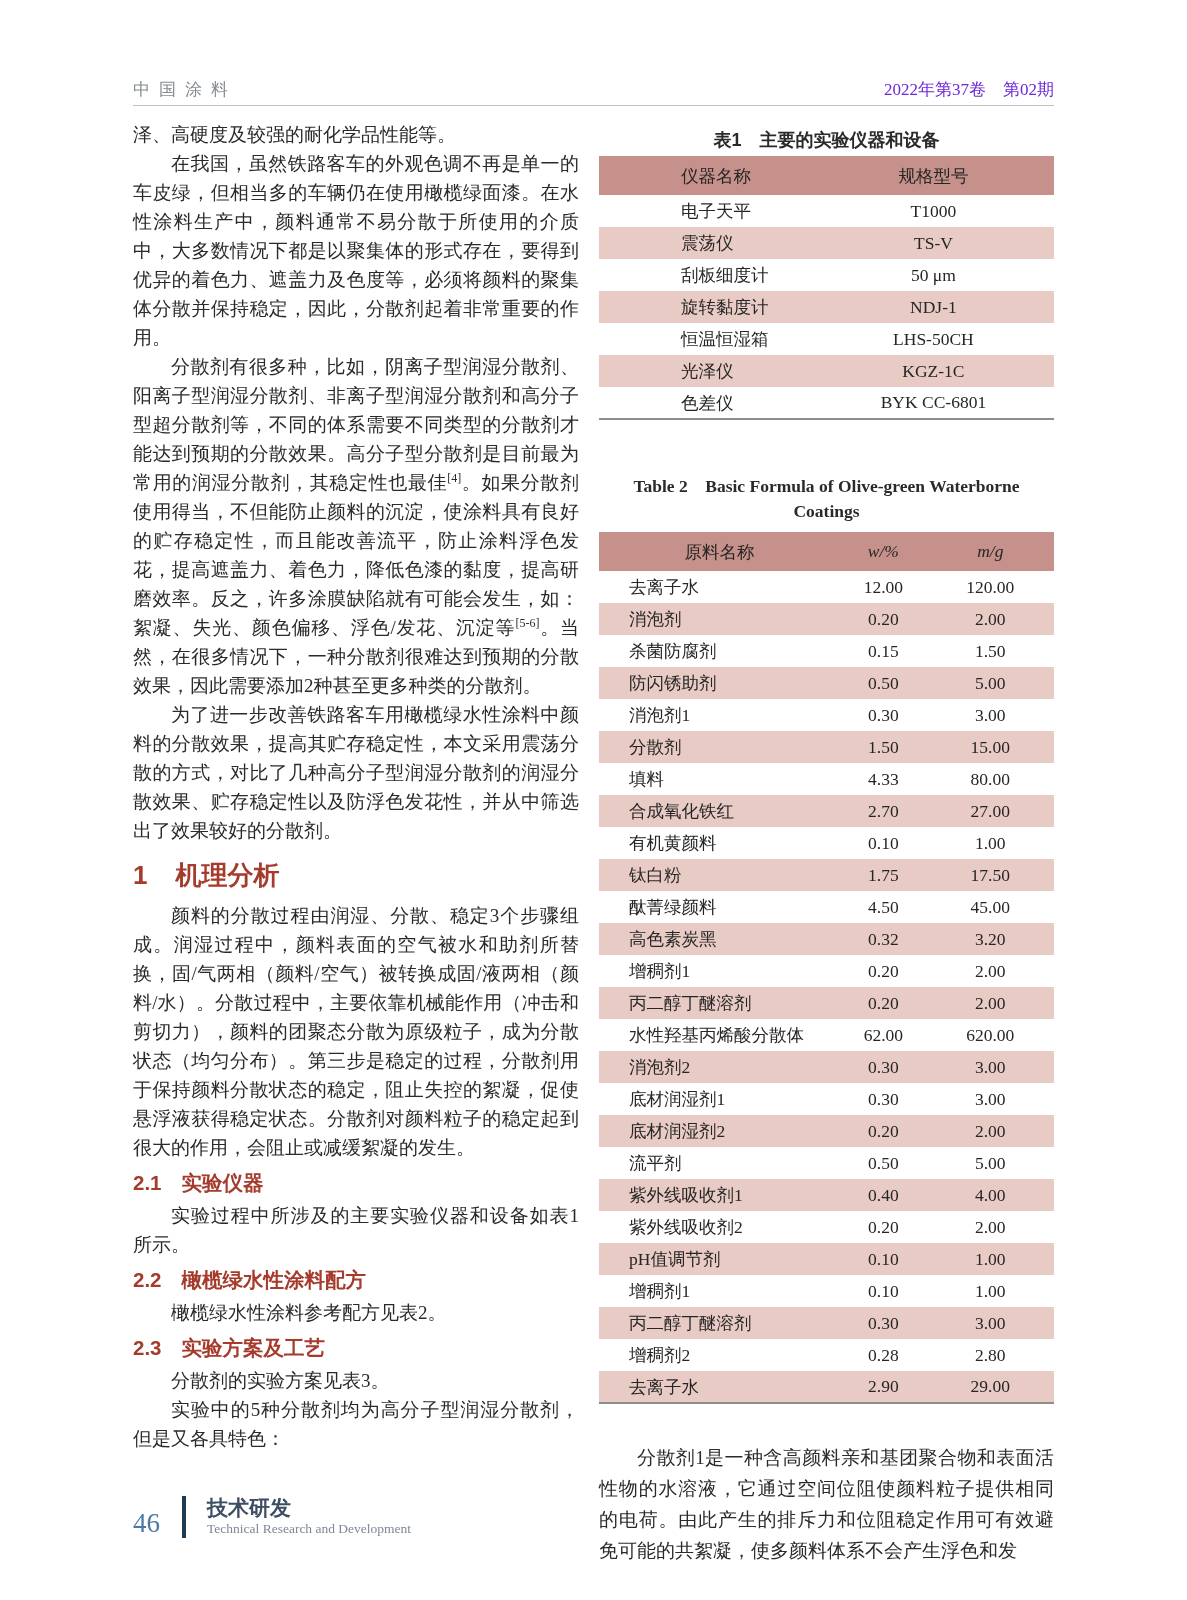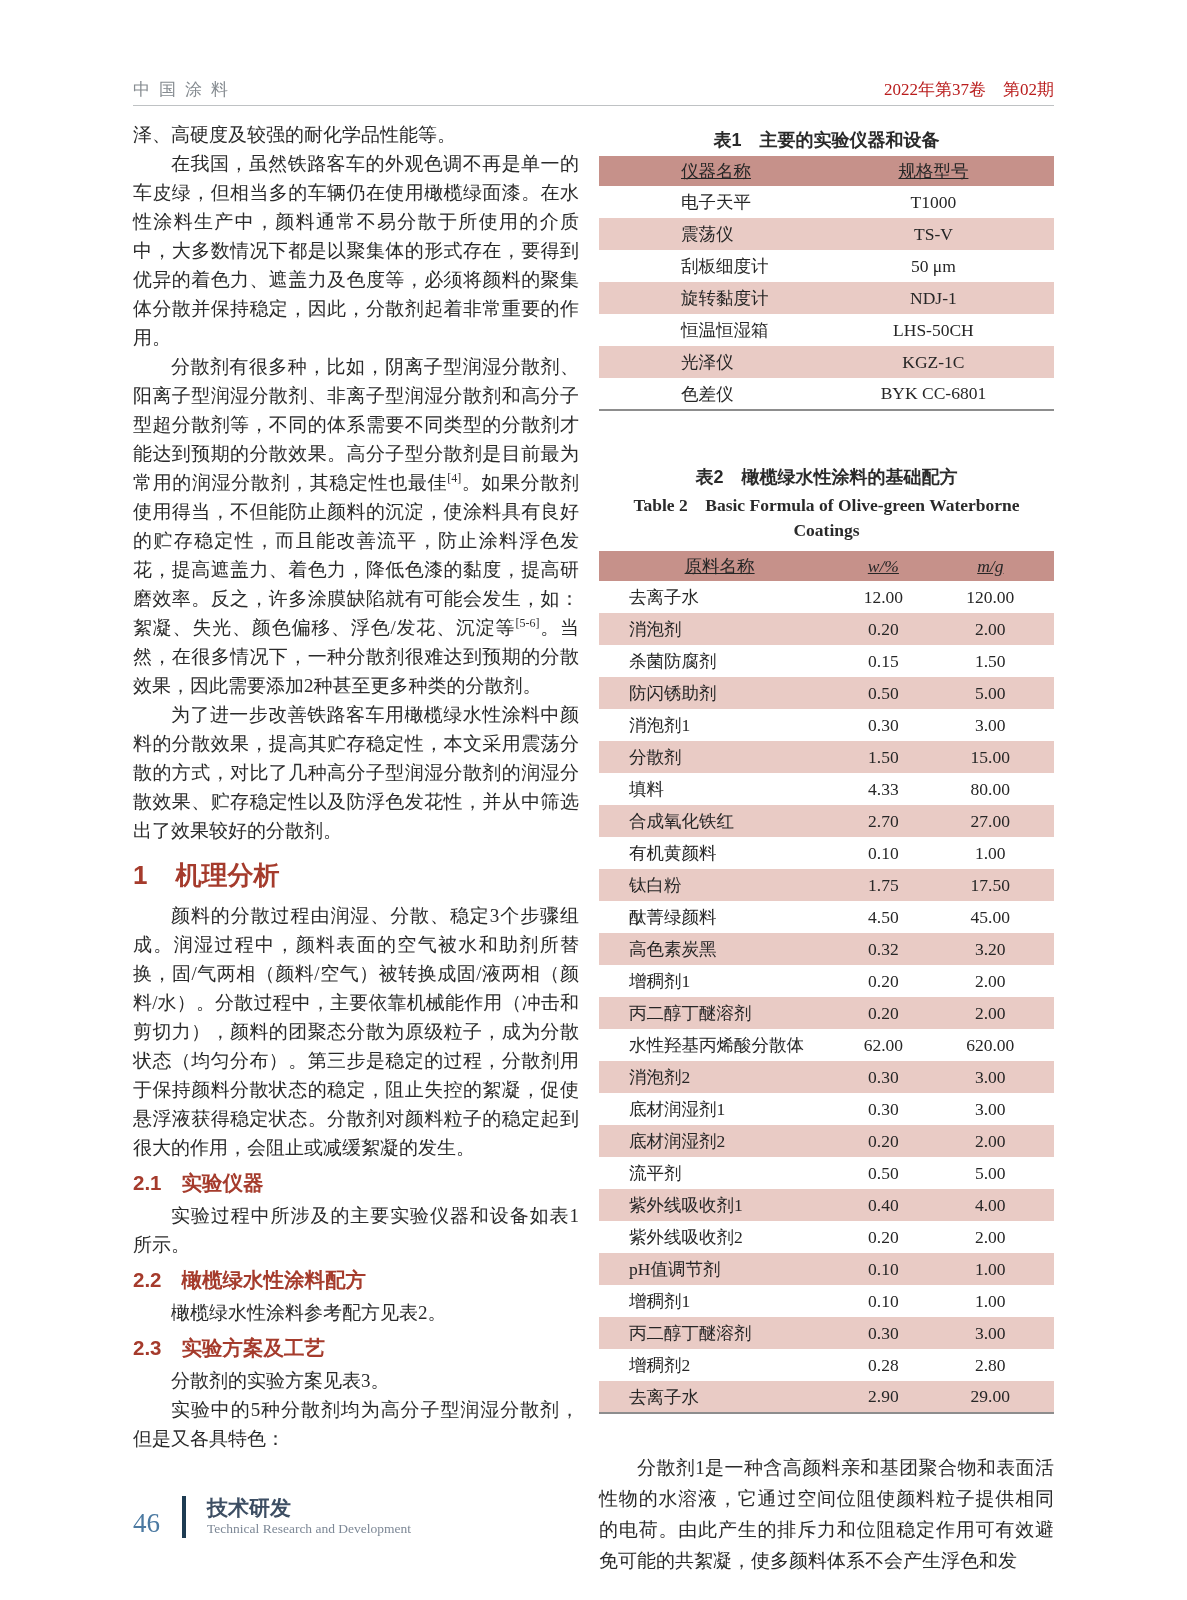--- a/index.html
+++ b/index.html
@@ -3,42 +3,42 @@
 <meta charset="utf-8">
 <style>
   html,body{margin:0;padding:0;background:#e9e9e9;}
   .page{
     position:relative;width:1187px;height:1600px;background:#ffffff;
     font-family:"Liberation Serif","DejaVu Serif",serif;color:#2a2a2a;
     margin:0 auto;overflow:hidden;
   }
   
   .head-left{position:absolute;left:133px;top:78px;font-size:17px;color:#858b90;letter-spacing:9px;}
-  .head-right{position:absolute;right:133px;top:78px;font-size:17px;color:#b91c1c;text-align:center;}
+  .head-right{position:absolute;right:133px;top:78px;font-size:17px;color:#6d28d9;text-align:center;}
   .head-rule{position:absolute;left:133px;top:105px;width:921px;height:1px;background:#bfc2c4;}
   
   .col-left{position:absolute;left:133px;top:120px;width:446px;}
   .col-right{position:absolute;left:599px;top:128px;width:455px;}
   .bp{font-size:19px;line-height:29px;text-align:justify;margin:0;}
   .indent{text-indent:2em;}
   sup{font-size:12px;line-height:0;}
   
   .h-sec{font-family:"Liberation Sans","DejaVu Sans",sans-serif;font-weight:bold;
          color:#a53b2c;font-size:26px;line-height:34px;margin:13px 0 9px;}
   .h-sec .h-num{margin-right:28px;}
   .h-sub{font-family:"Liberation Sans","DejaVu Sans",sans-serif;font-weight:bold;
          color:#a53b2c;font-size:20.5px;line-height:27px;margin:7px 0 5px;}
   .h-sub .h-num{margin-right:20px;}
   
   .tbl-title-cn{font-family:"Liberation Sans","DejaVu Sans",sans-serif;font-weight:bold;
                 font-size:18px;text-align:center;margin:0 0 4px;}
   .tbl-title-en{font-weight:bold;font-size:17.5px;text-align:center;line-height:25px;margin:0 0 8px;}
   table.dtable{border-collapse:collapse;width:100%;font-size:17.5px;color:#262626;
                border-bottom:2px solid #8d8d8d;}
-  table.dtable th{background:#c6918a;font-weight:normal;height:30px;text-align:center;padding:0;text-decoration:underline;}
+  table.dtable th{background:#c6918a;font-weight:normal;height:39px;text-align:center;padding:0;}
   table.dtable td{text-align:center;padding:0;}
   table.dtable tbody tr{height:32px;}
   table.dtable tbody tr:nth-child(even){background:#e9cbc5;}
   #table1 th:first-child,#table1 td:first-child{text-align:left;padding-left:82px;width:47%;}
   #table2 th:first-child{width:53%;}
   #table2 th:nth-child(2){width:19%;}
   #table2 th:nth-child(3){width:28%;}
   #table2 td:first-child{text-align:left;padding-left:30px;}
   #table2 th.ital{font-style:italic;}
   #table2 tbody{font-size:17.5px;}
@@ -119,21 +119,20 @@
             </tr>
             <tr>
               <td>色差仪</td>
               <td>BYK CC-6801</td>
             </tr>
           </tbody>
         </table>
     </div>
 
     <div class="t2-wrap">
-      <div class="tbl-title-cn">表2　橄榄绿水性涂料的基础配方</div>
       <div class="tbl-title-en">Table 2　Basic Formula of Olive-green Waterborne Coatings</div>
       <table class="dtable" id="table2">
           <thead>
             <tr>
               <th>原料名称</th>
               <th class="ital">w/%</th>
               <th class="ital">m/g</th>
             </tr>
           </thead>
           <tbody>

